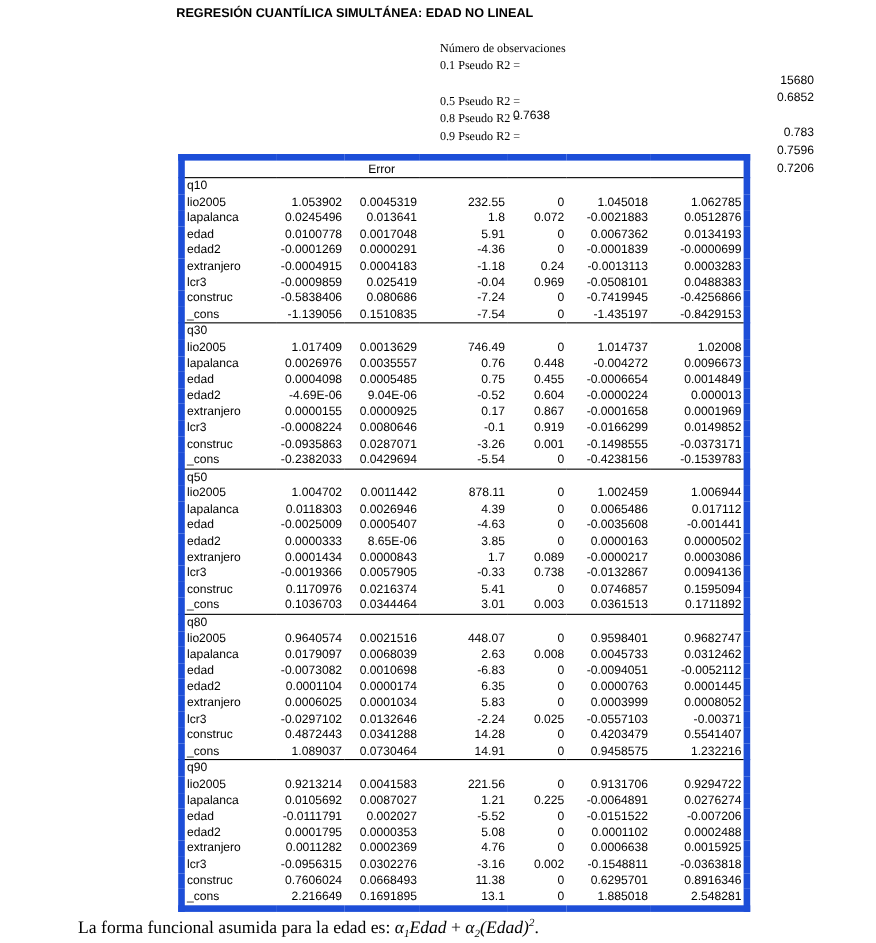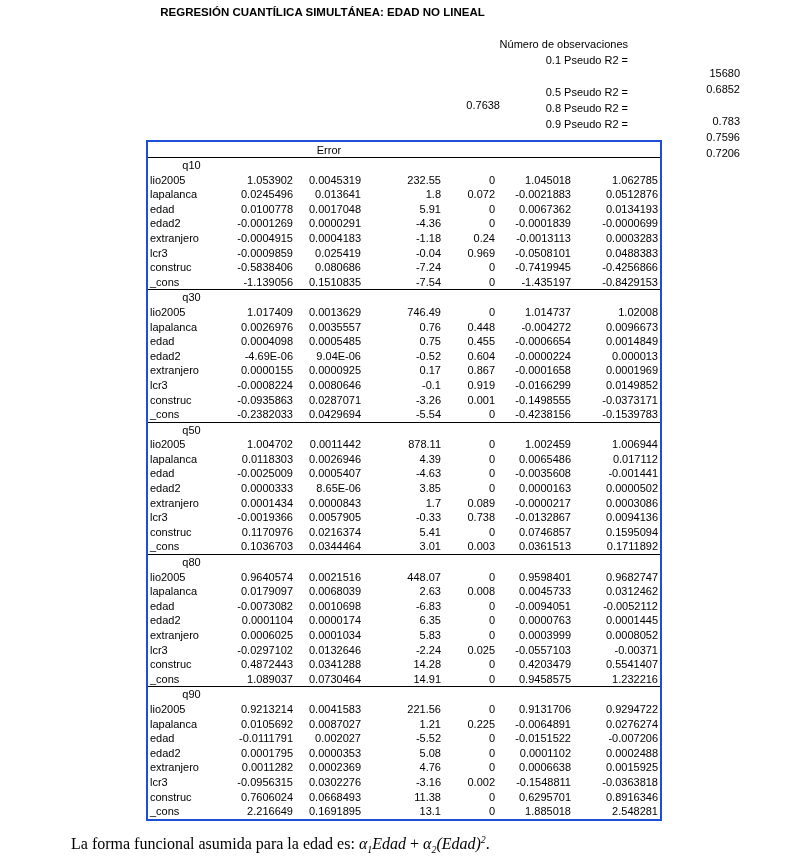--- a/index.html
+++ b/index.html
@@ -6,38 +6,38 @@
   body {
     width:796px; height:857px; background:#ffffff; color:#000000;
     font-family:"Liberation Sans", sans-serif; position:relative; overflow:hidden;
   }
   .titles {
     position:absolute; top:5px; left:0; width:645px;
     text-align:center; font-weight:bold; font-size:11.5px; line-height:14px;
   }
   .stats { position:absolute; top:36px; left:400px; width:340px; font-size:11px; }
   .stat-row { display:flex; height:16px; line-height:16px; }
-  .stat-label { flex:1; text-align:right; padding-right:12px; }
+  .stat-label { flex:1; padding-right:12px;font-family:Liberation Serif, serif; }
   .stat-value { width:100px; text-align:right;margin-top:29px; }
 
   table.reg-table {
-    position:absolute; left:146px; top:140px; width:516px;
+    position:absolute; left:162px; top:140px; width:516px;
     border-collapse:collapse; table-layout:fixed;
-    border:2px solid #1d4ed8; font-size:11px;
+    border:6px solid #1d4ed8; font-size:11px;
   }
   .reg-table td { padding:0; white-space:nowrap; overflow:visible; }
   .reg-table thead td { height:15px; }
   .h-center { text-align:center; }
   .h-p   { text-align:right; padding-right:12px; }
   .h-conf{ text-align:right; padding-right:2px; }
   .h-int { text-align:right; padding-right:8px; }
   .reg-table tbody td { height:14.6px; line-height:14.6px; }
   .reg-table td.lbl { text-align:left; padding-left:2px; }
   .reg-table td.num { text-align:right; padding-right:2px; }
-  .reg-table tr.section-row td { border-top:1px solid #000;text-align:center; }
+  .reg-table tr.section-row td { border-top:1px solid #000; }
 
   .footnote {
     position:absolute; left:71px; top:830px;
     font-family:"Liberation Serif", serif; font-size:16px; line-height:20px;
   }
   .footnote .fi { font-style:italic; }
   .footnote sub, .footnote sup { font-size:62%; font-style:italic; }
 </style>
 </head>
 <body>

